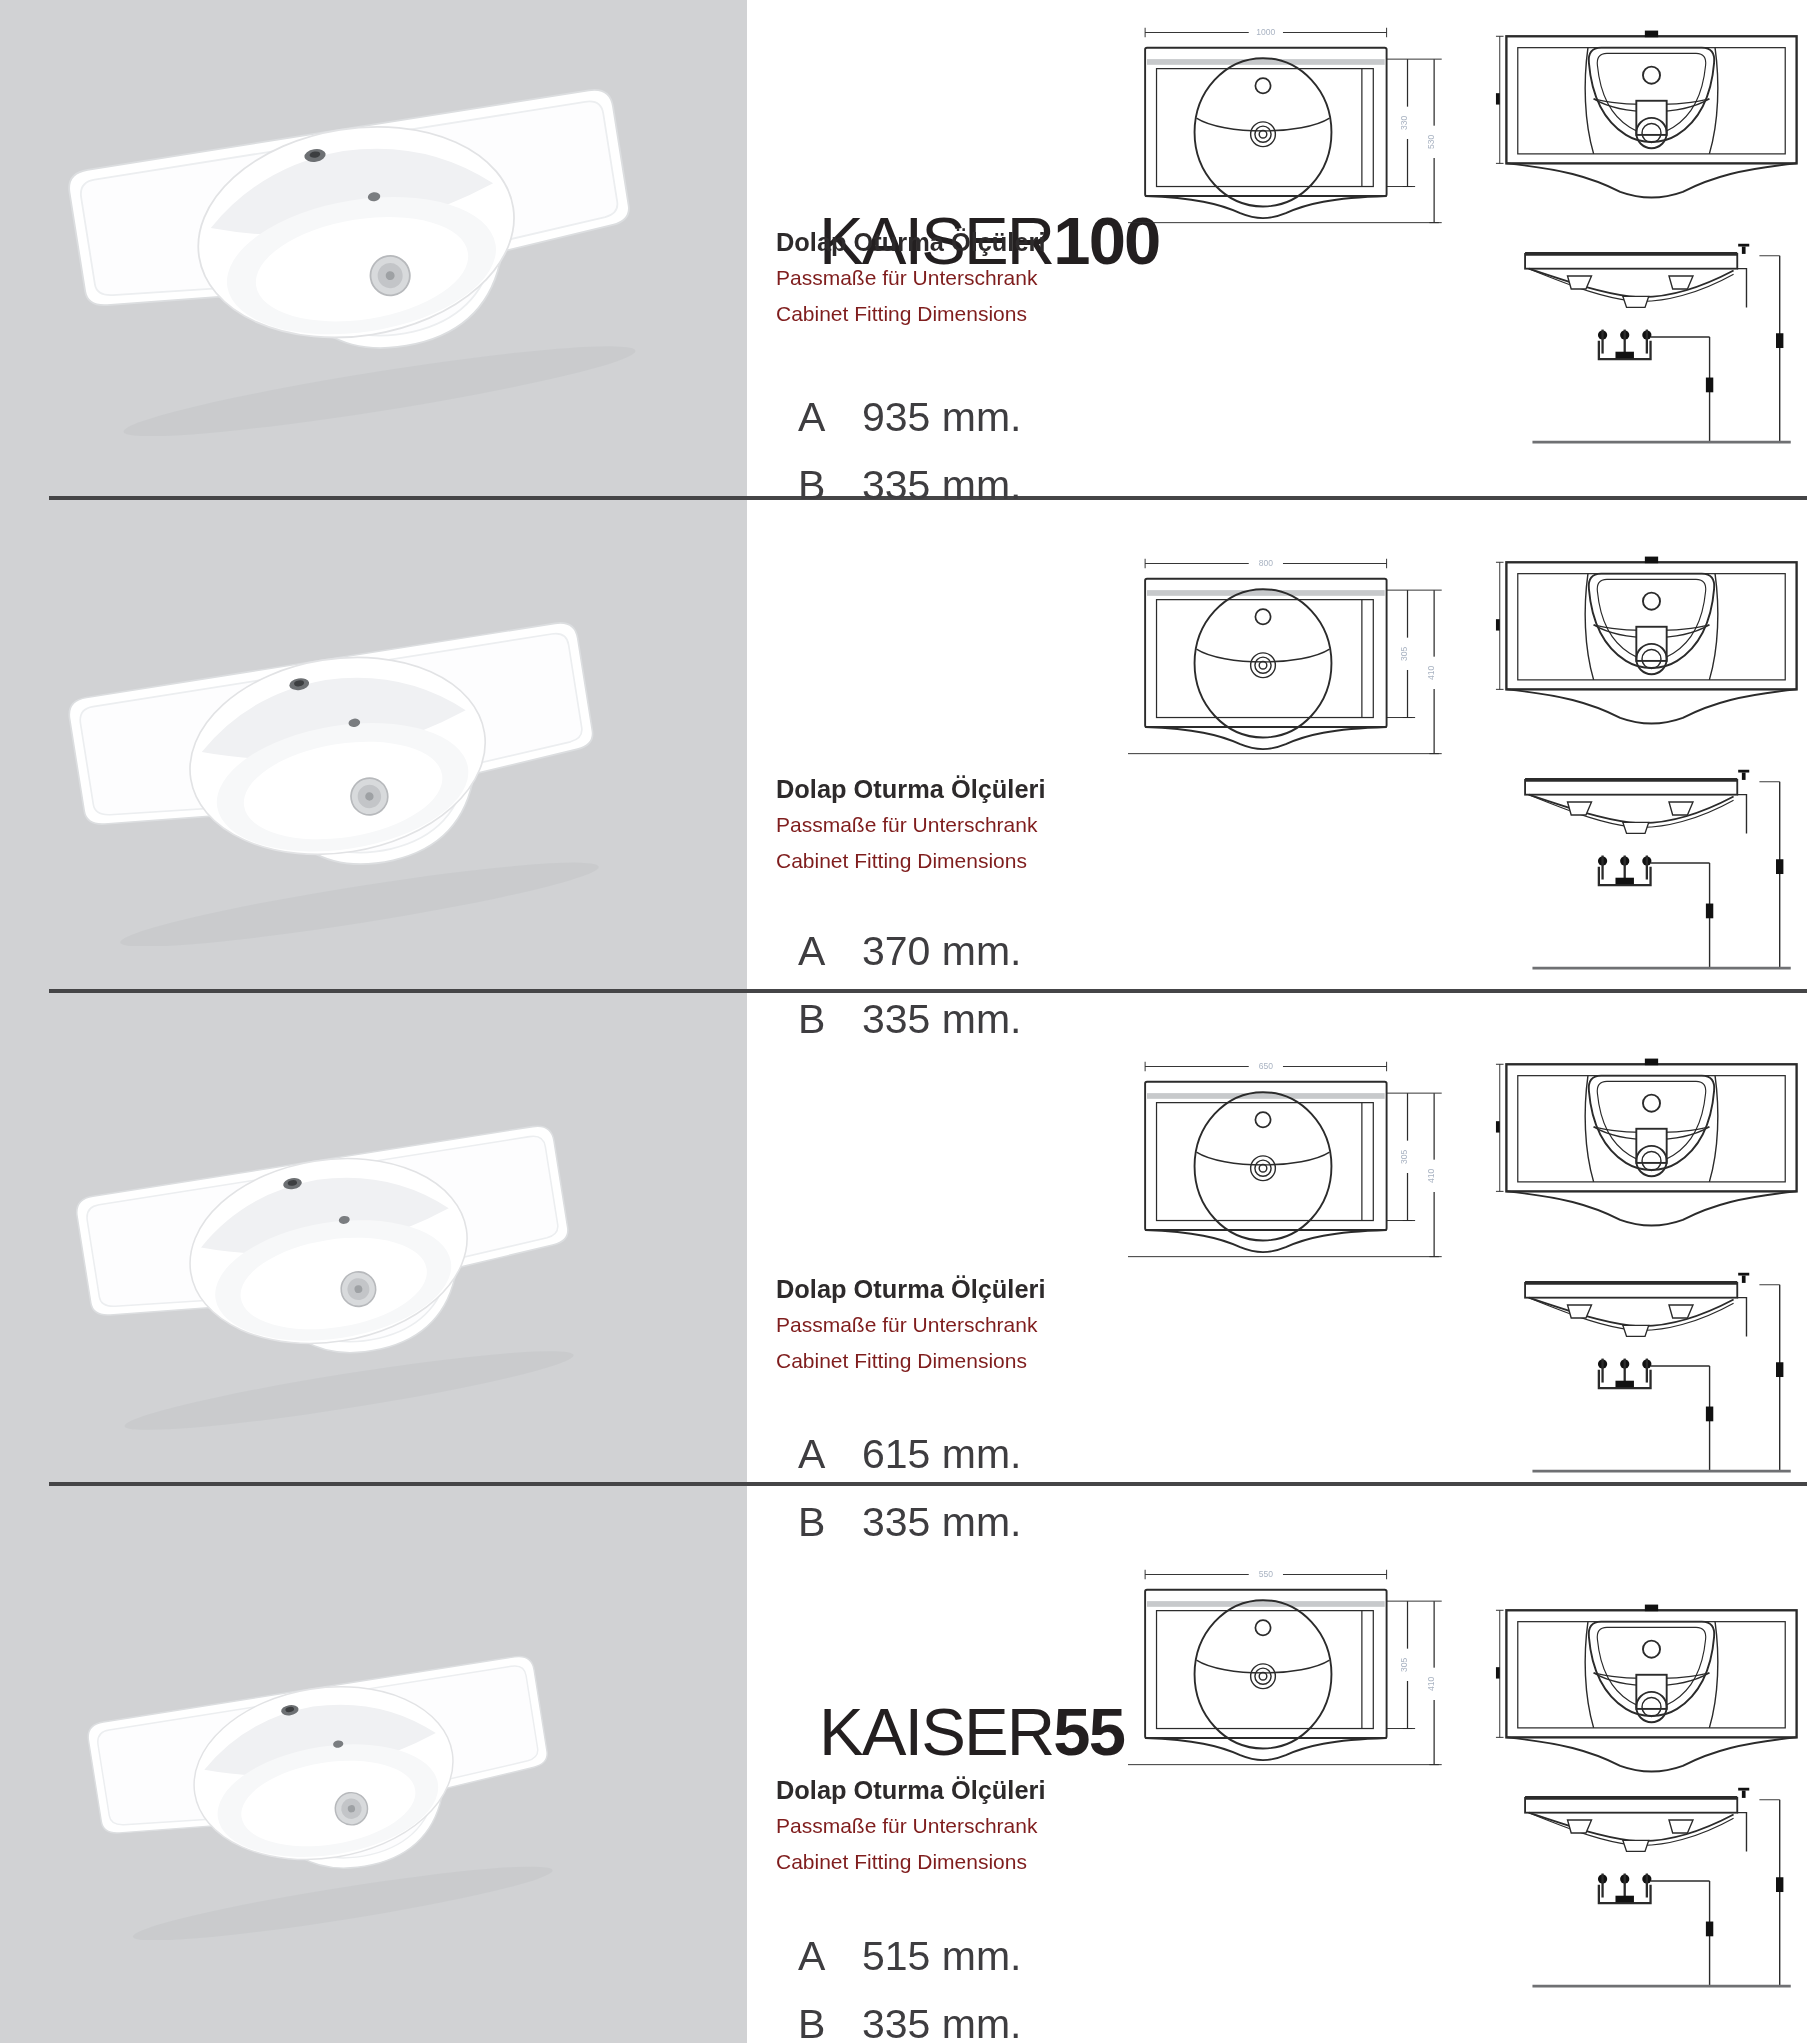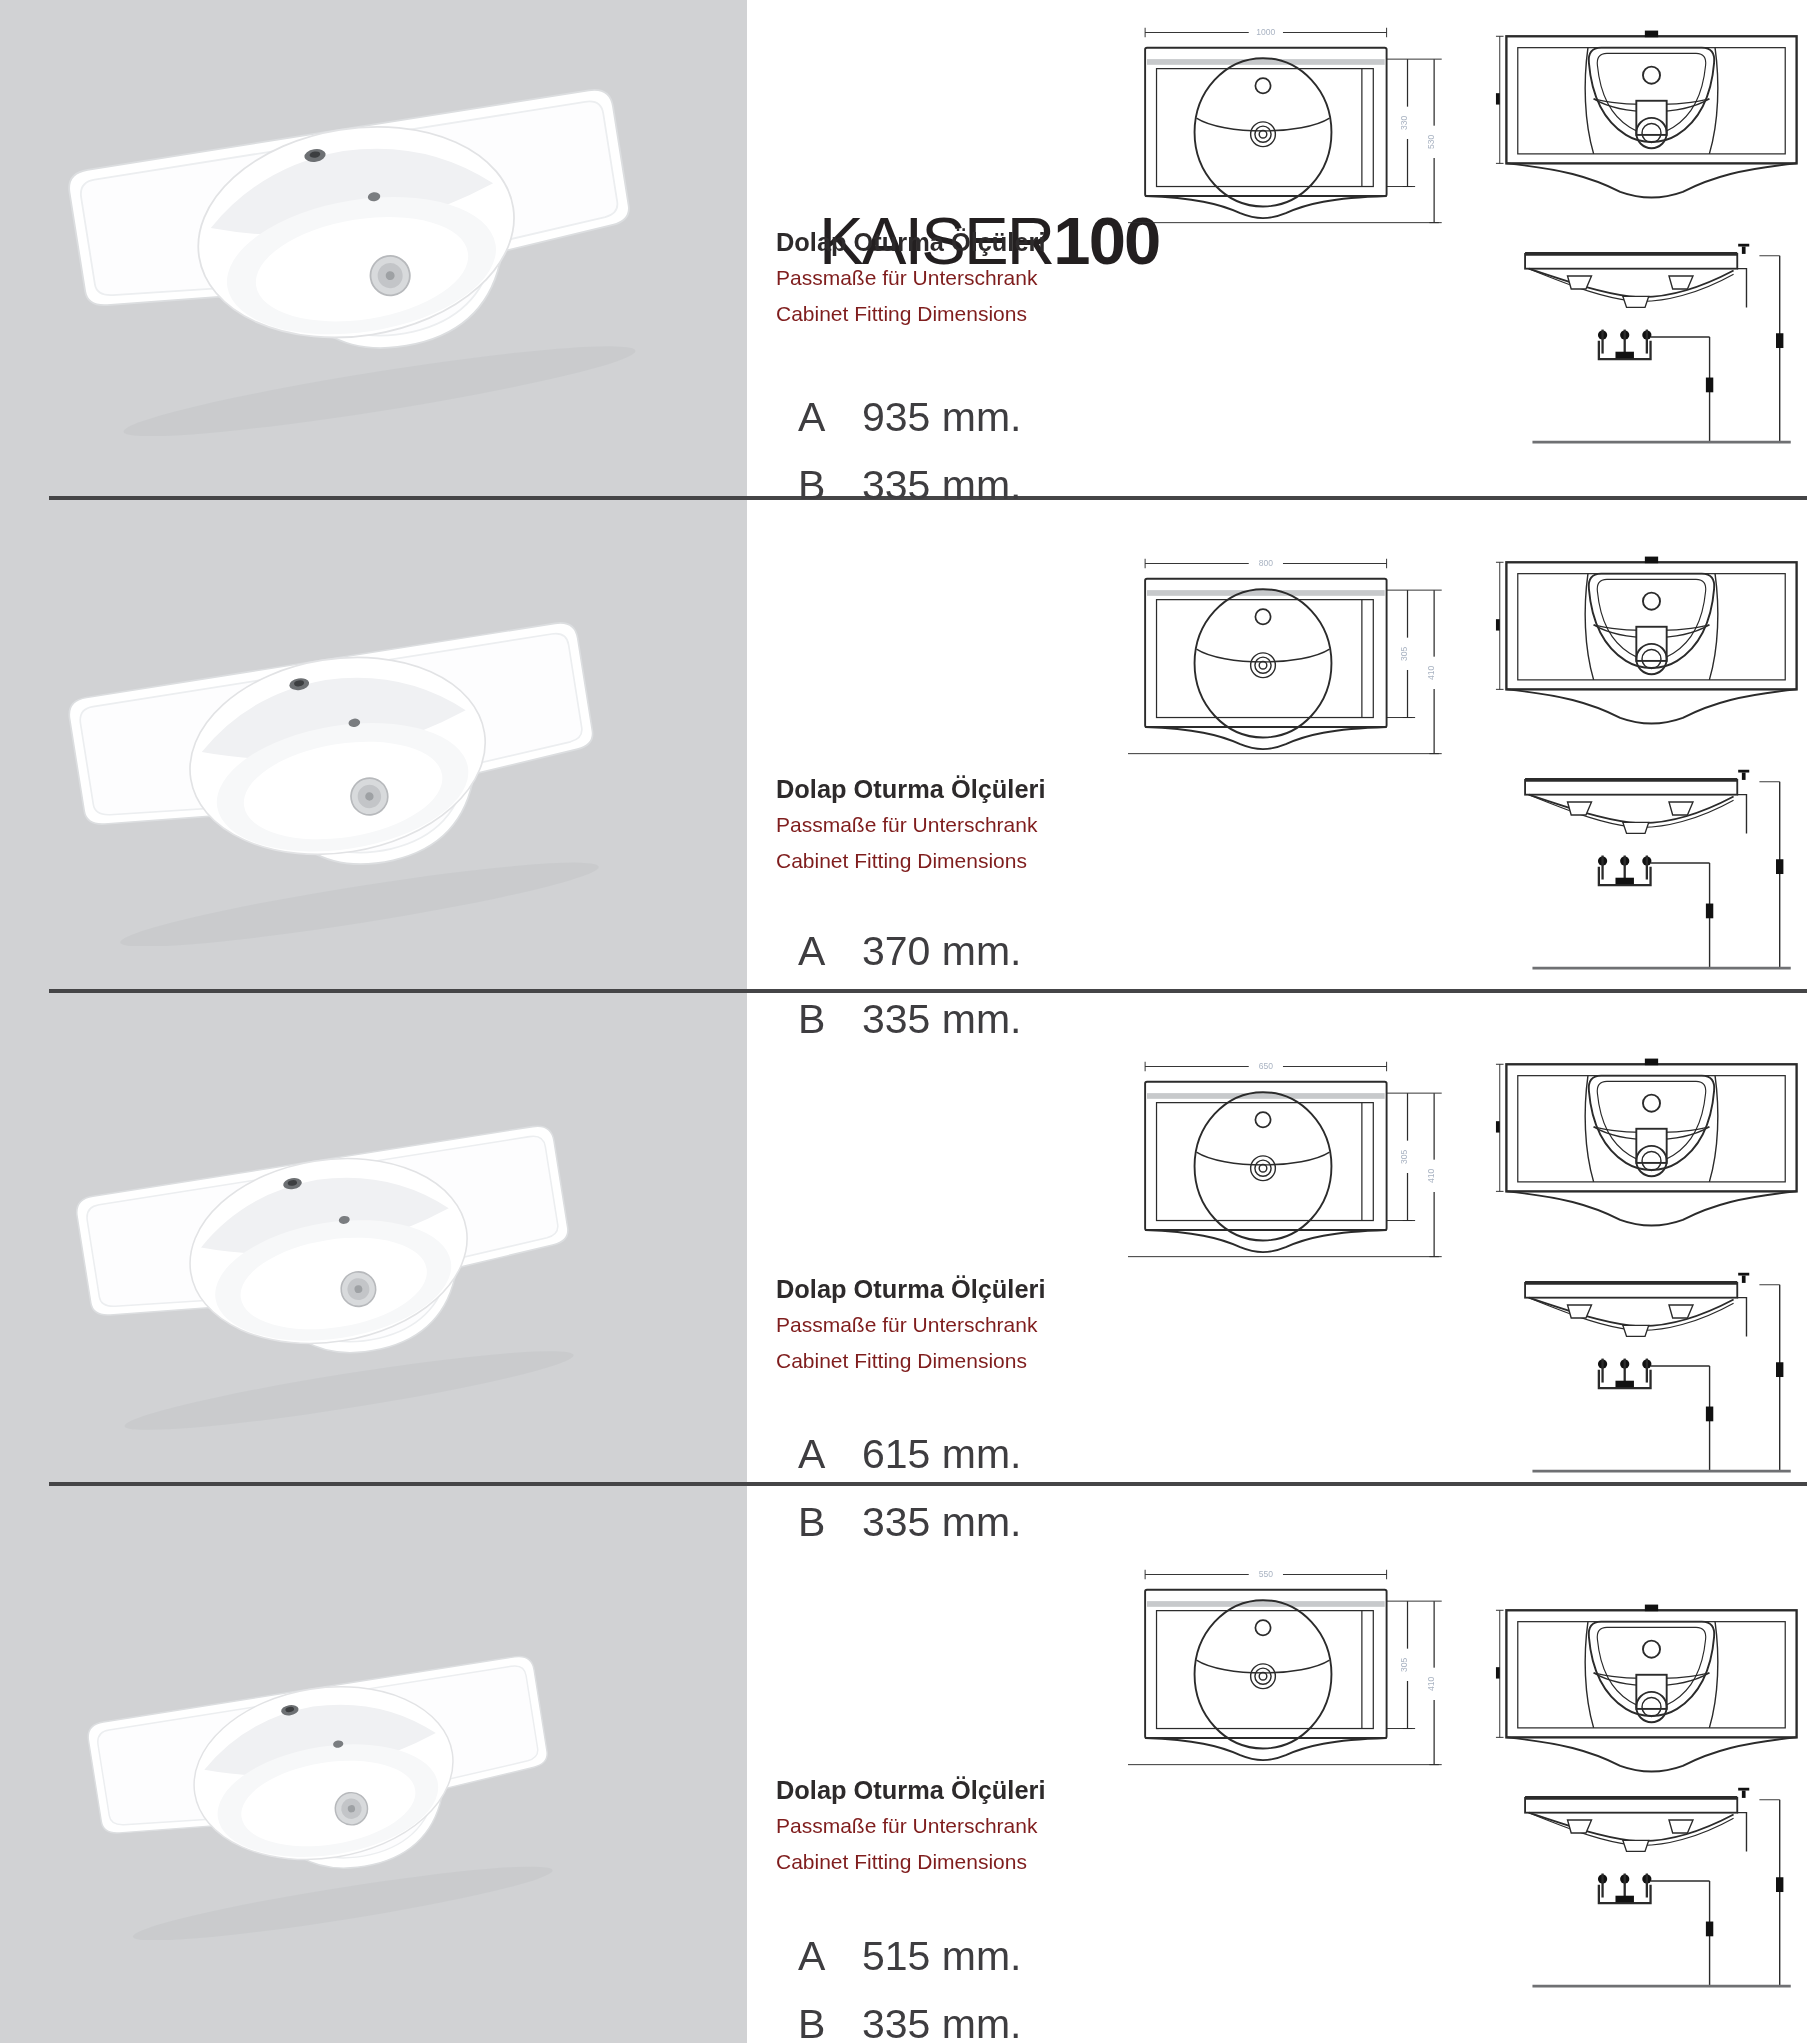--- a/index.html
+++ b/index.html
@@ -267,20 +267,21 @@
       </svg>
     <svg class="d-side" viewBox="0 0 310 230">
         <use href="#sym-sideview"></use>
       </svg>
   </section>
 
   <section class="row r4">
     <svg class="photo" viewBox="0 0 740 440">
         <use href="#sym-basin-photo"></use>
       </svg>
+    <h2 class="title"><span class="series">KAISER</span><span class="model">55</span></h2>
     <div class="fitting">
       <div class="ft-tr">Dolap Oturma Ölçüleri</div>
       <div class="ft-de">Passmaße für Unterschrank</div>
       <div class="ft-en">Cabinet Fitting Dimensions</div>
     </div>
     <div class="dims">
       <div class="dim-line">
           <span class="dim-letter">A</span>
           <span>515 mm.</span>
         </div>

